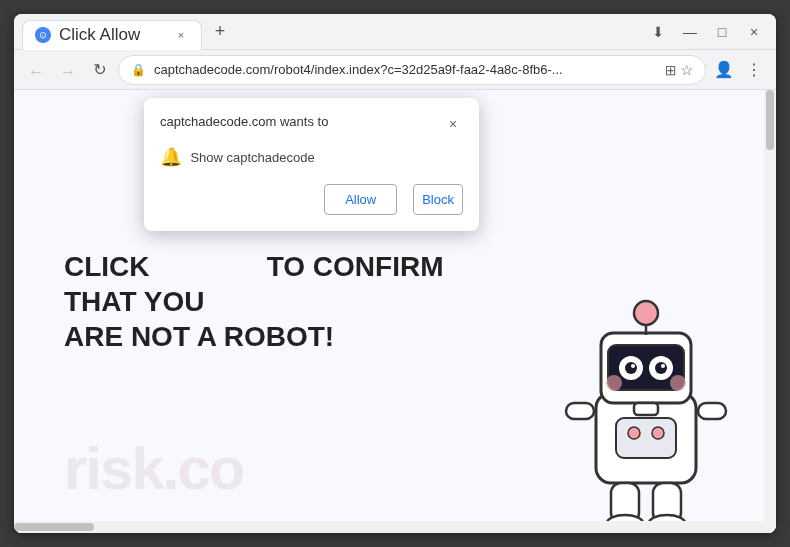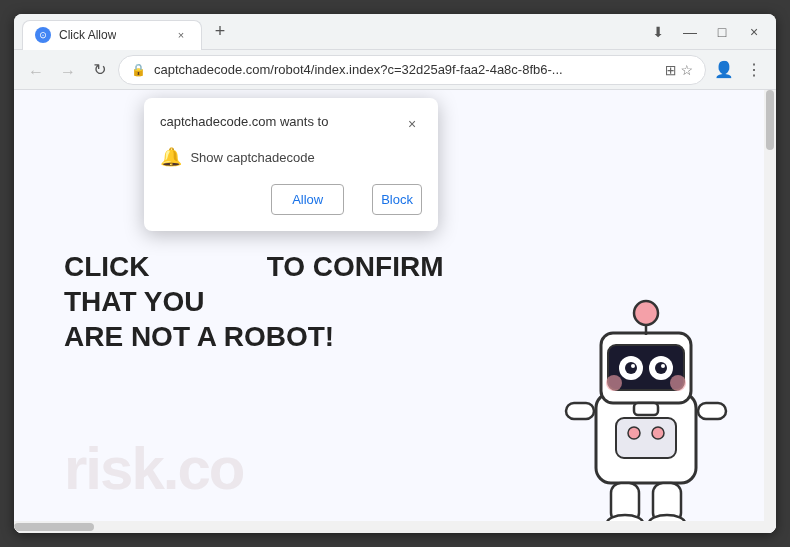--- a/index.html
+++ b/index.html
@@ -66,21 +66,21 @@
       border-radius: 50%;
       display: flex;
       align-items: center;
       justify-content: center;
       color: white;
       font-size: 9px;
       flex-shrink: 0;
     }
 
     .tab-title {
-      font-size: 12px;
+      font-size: 17px;
       color: #333;
       white-space: nowrap;
       overflow: hidden;
       text-overflow: ellipsis;
       max-width: 130px;
     }
 
     .tab-close {
       margin-left: auto;
       width: 16px;
@@ -269,21 +269,21 @@
       color: rgba(200, 180, 180, 0.25);
       letter-spacing: -2px;
       z-index: 0;
     }
 
     
     .notification-popup {
       position: absolute;
       top: 8px;
       left: 130px;
-      width: 294px;
+      width: 335px;
       background: #fff;
       border-radius: 8px;
       box-shadow: 0 4px 20px rgba(0,0,0,0.25);
       padding: 16px;
       z-index: 10;
     }
 
     .popup-header {
       display: flex;
       align-items: flex-start;
@@ -322,21 +322,21 @@
     }
 
     .notification-label {
       font-size: 13px;
       color: #444;
     }
 
     .popup-buttons {
       display: flex;
       justify-content: flex-end;
-      gap: 28px;
+      gap: 16px;
     }
 
     .btn-allow {
       padding: 7px 20px;
       border-radius: 4px;
       border: 1px solid #aaa;
       background: #fff;
       font-size: 13px;
       color: #1a73e8;
       cursor: pointer;

